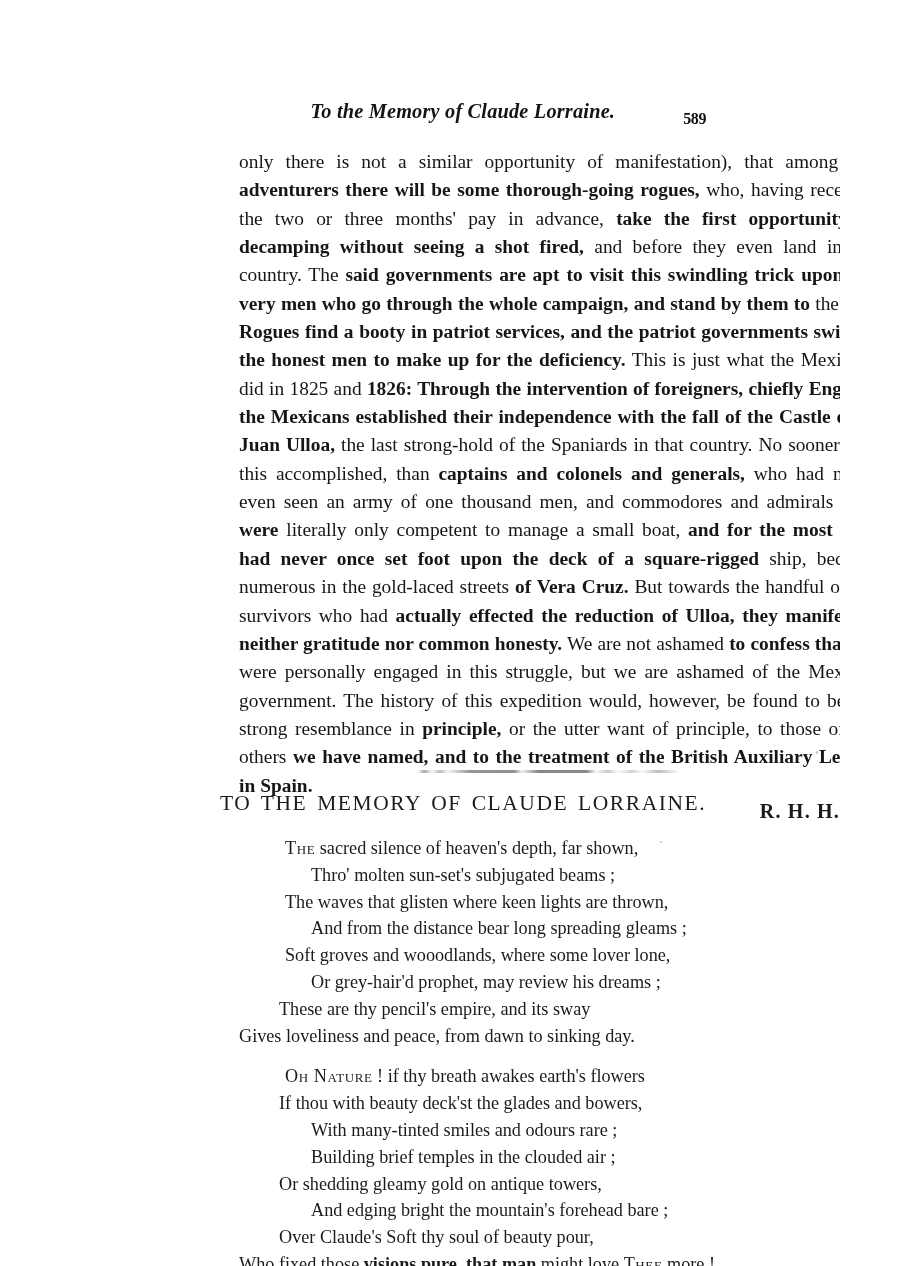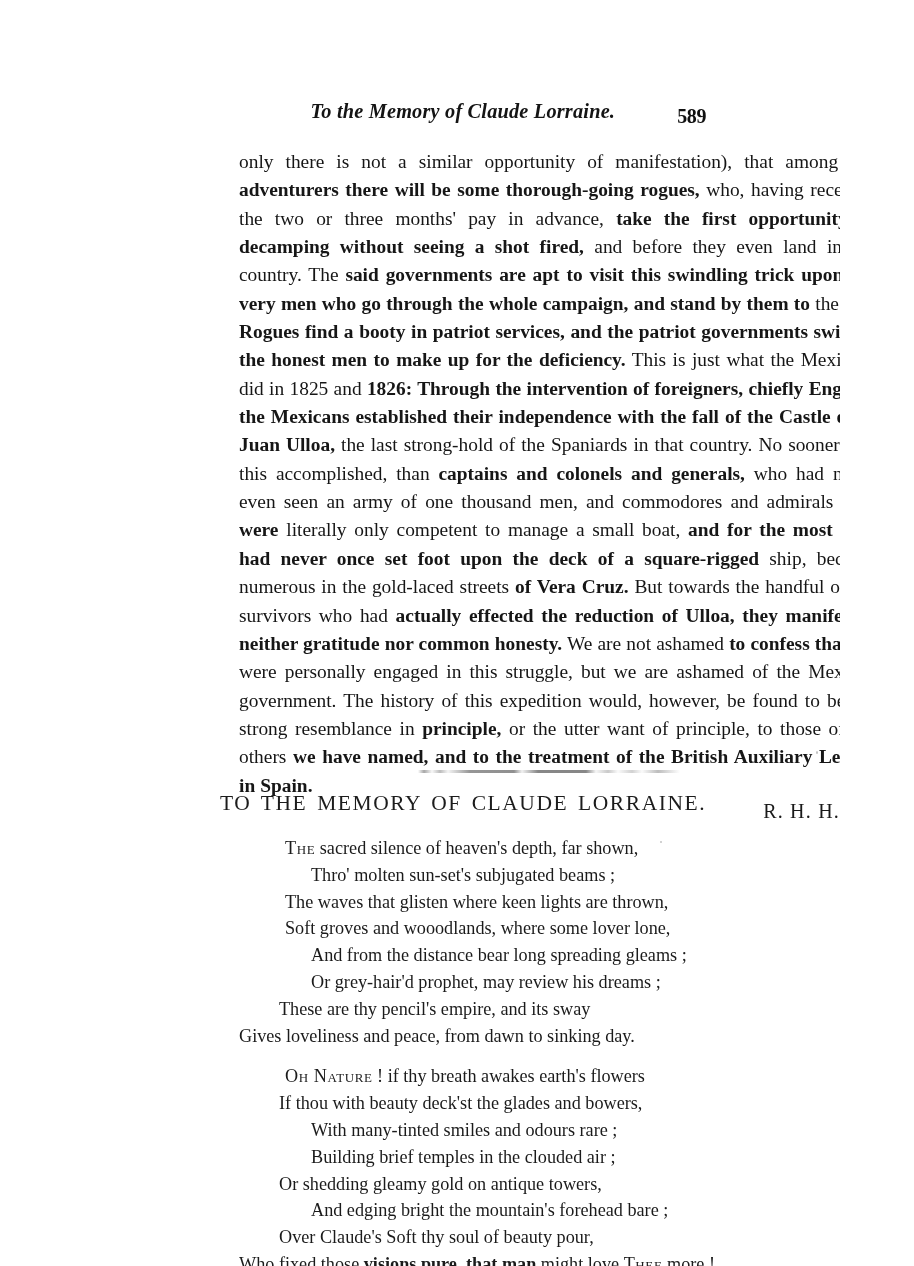--- a/index.html
+++ b/index.html
@@ -41,21 +41,21 @@
     color: #141414;
     white-space: nowrap;
     transform: scaleX(0.99);
   }
 
   .rh-pageno {
     position: absolute;
     right: 0;
     bottom: 0;
     font-weight: 700;
-    font-size: 20px;
+    font-size: 16px;
     letter-spacing: -0.4px;
     color: #101010;
   }
 
   
   .body-col {
     position: absolute;
     left: 145px;
     top: 148px;
     width: 637px;
@@ -77,21 +77,21 @@
   .sig-line {
     display: flex;
     justify-content: space-between;
     align-items: baseline;
   }
   .sig-line .sig-left {
     font-size: 19.4px;
     font-weight: 400;
   }
   .sig-line .sig-right {
-    font-weight: 400;
+    font-weight: 700;
     font-size: 20px;
     letter-spacing: 1.2px;
     margin-right: 36px;
   }
 
   
   .separator {
     position: absolute;
     left: 344px;
     top: 770px;
@@ -194,22 +194,22 @@
 
   <div class="separator"></div>
 
   <div class="poem-title">TO THE MEMORY OF CLAUDE LORRAINE.</div>
 
   <div class="poem">
       <div class="stanza">
         <p class="vline i0"><span class="smallcaps">The</span> sacred silence of heaven's depth, far shown,</p>
         <p class="vline i1">Thro' molten sun-set's subjugated beams ;</p>
         <p class="vline i0">The waves that glisten where keen lights are thrown,</p>
+        <p class="vline i1">And from the distance bear long spreading gleams ;</p>
         <p class="vline i0">Soft groves and wooodlands, where some lover lone,</p>
-        <p class="vline i1">And from the distance bear long spreading gleams ;</p>
         <p class="vline i1">Or grey-hair'd prophet, may review his dreams ;</p>
         <p class="vline i2">These are thy pencil's empire, and its sway</p>
         <p class="vline i3">Gives loveliness and peace, from dawn to sinking day.</p>
       </div>
       <div class="stanza">
         <p class="vline i0"><span class="smallcaps">Oh Nature</span> ! if thy breath awakes earth's flowers</p>
         <p class="vline i2">If thou with beauty deck'st the glades and bowers,</p>
         <p class="vline i1">With many-tinted smiles and odours rare ;</p>
         <p class="vline i1">Building brief temples in the clouded air ;</p>
         <p class="vline i2">Or shedding gleamy gold on antique towers,</p>

